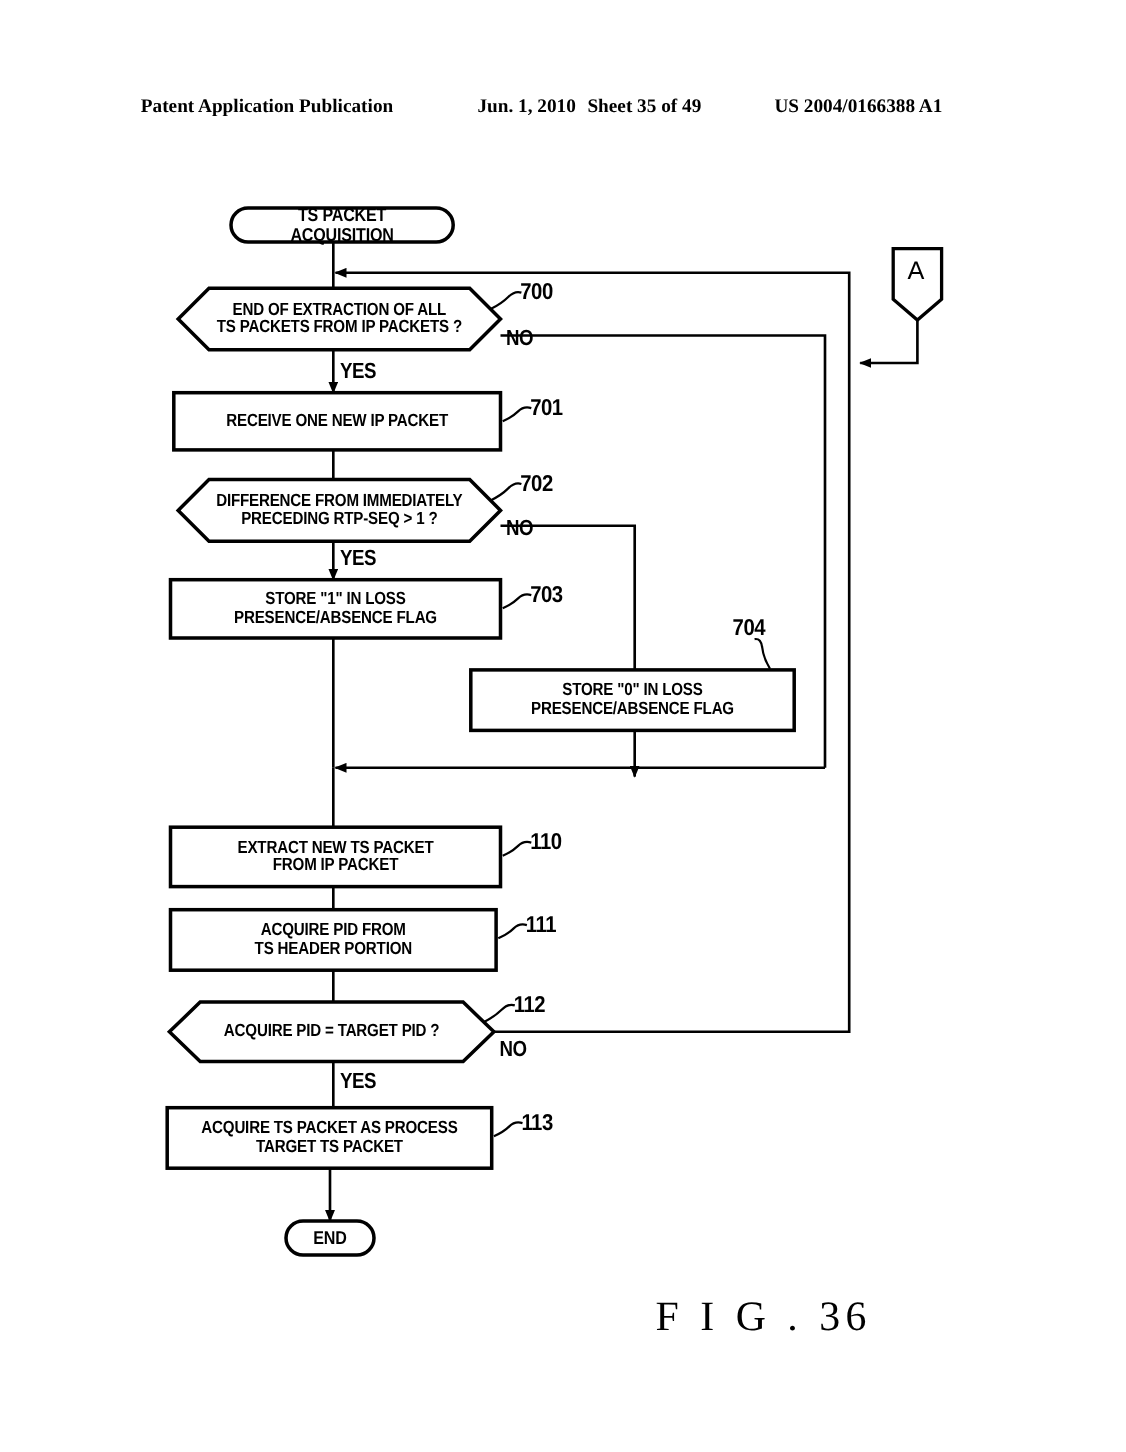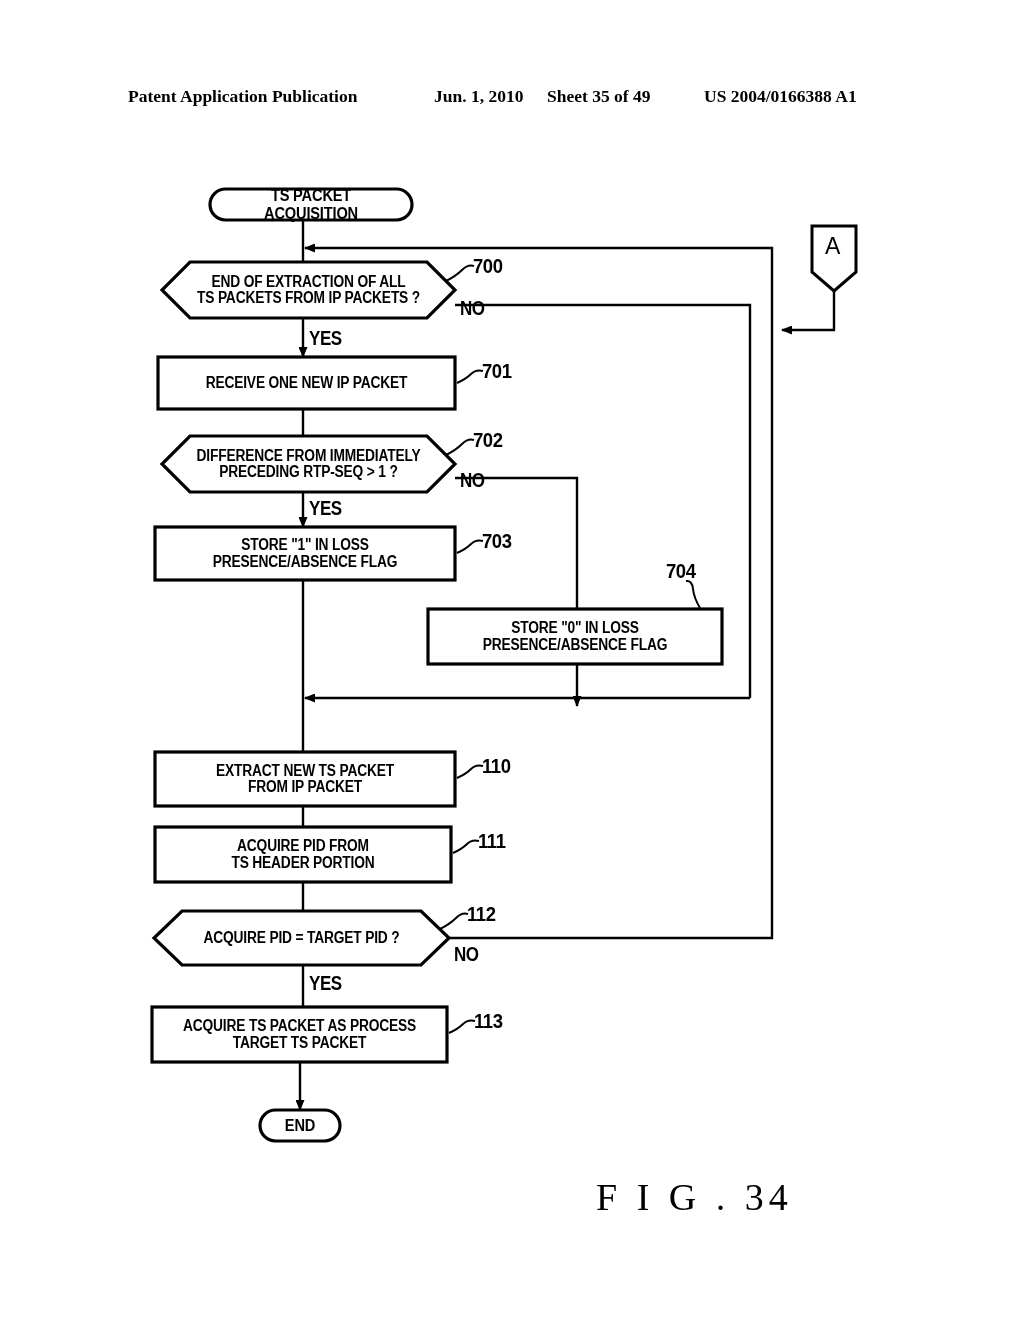--- a/index.html
+++ b/index.html
@@ -26,21 +26,21 @@
     height: 26px;
     display: flex;
     align-items: baseline;
     font-family: "Liberation Serif", serif;
     font-weight: bold;
     font-size: 17.5px;
     white-space: nowrap;
   }
   #page-header .h-pub   { position: absolute; left: 128px; }
   #page-header .h-date  { position: absolute; left: 434px; }
-  #page-header .h-sheet { position: absolute; left: 547px; }
+  #page-header .h-sheet { position: absolute; left: 534px; }
   #page-header .h-pat   { position: absolute; left: 704px; }
 
   
   #fig-caption {
     position: absolute;
     left: 596px;
     top: 1175px;
     font-family: "Liberation Serif", serif;
     font-size: 38px;
     letter-spacing: 5px;
@@ -227,13 +227,13 @@
 
   <div class="branch-label" style="left:309px; top:327px;">YES</div>
   <div class="branch-label" style="left:460px; top:297px;">NO</div>
   <div class="branch-label" style="left:309px; top:497px;">YES</div>
   <div class="branch-label" style="left:460px; top:469px;">NO</div>
   <div class="branch-label" style="left:309px; top:972px;">YES</div>
   <div class="branch-label" style="left:454px; top:943px;">NO</div>
 
 </div>
 
-<div id="fig-caption">F I G . 34</div>
+<div id="fig-caption">F I G . 36</div>
 
 </body></html>

